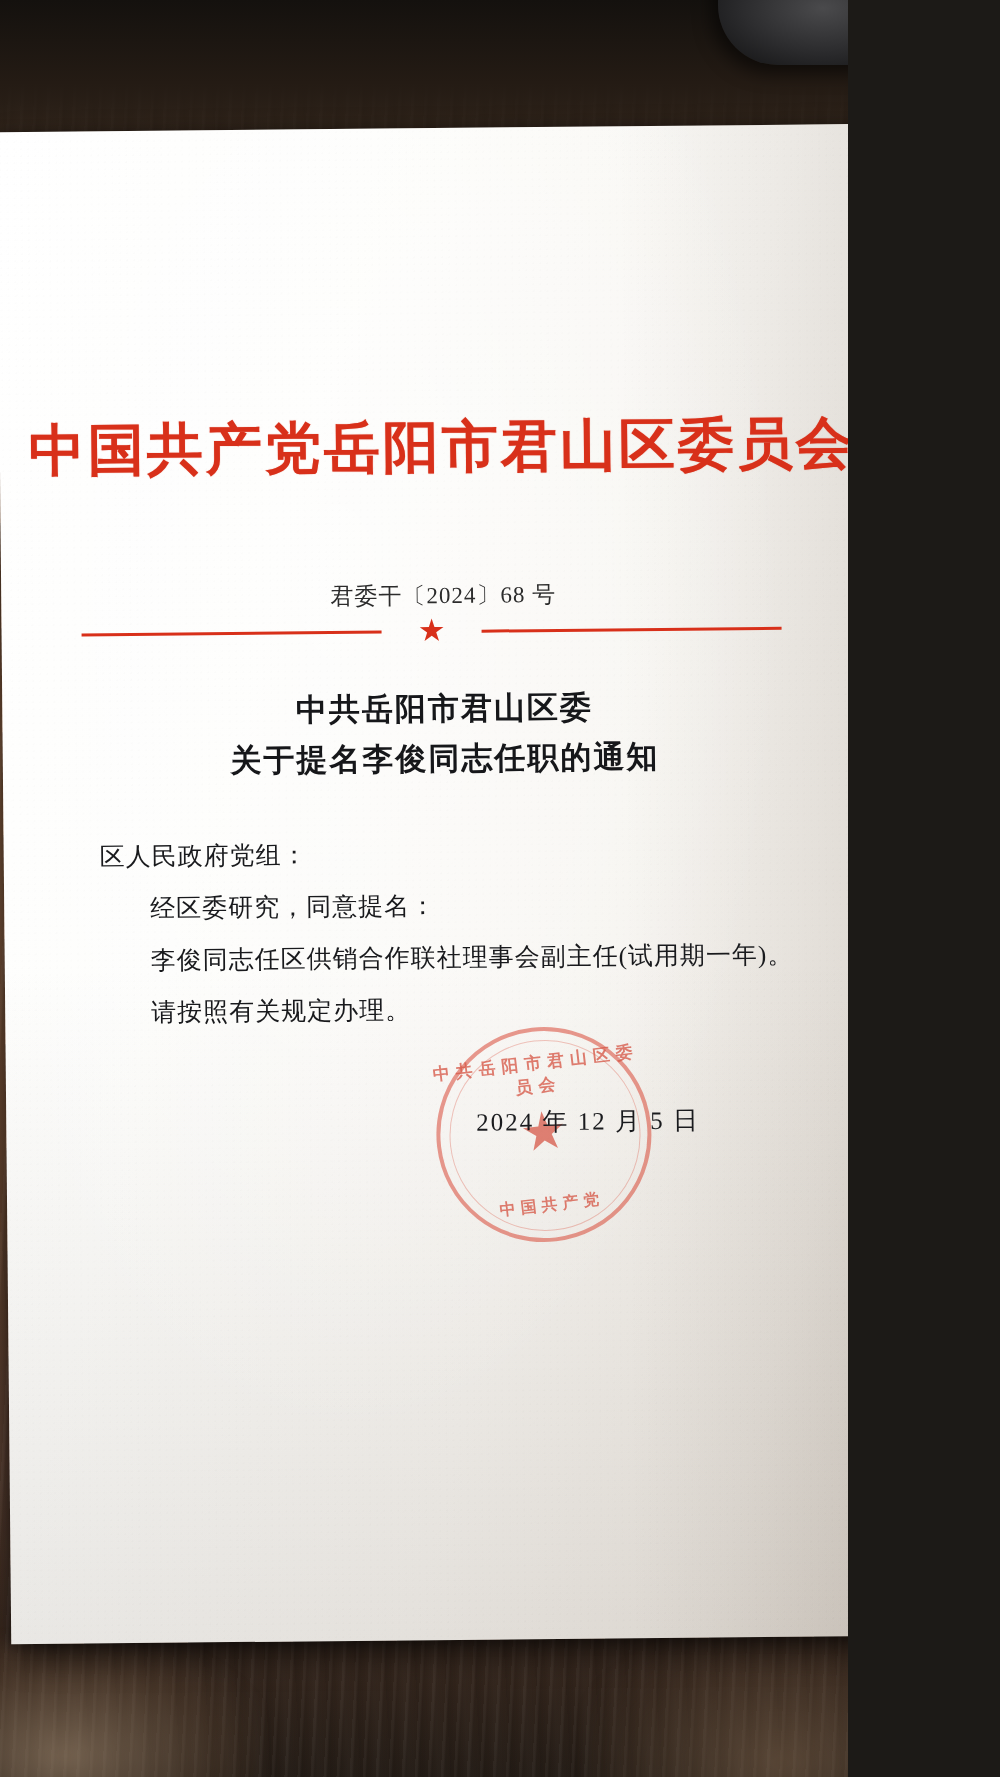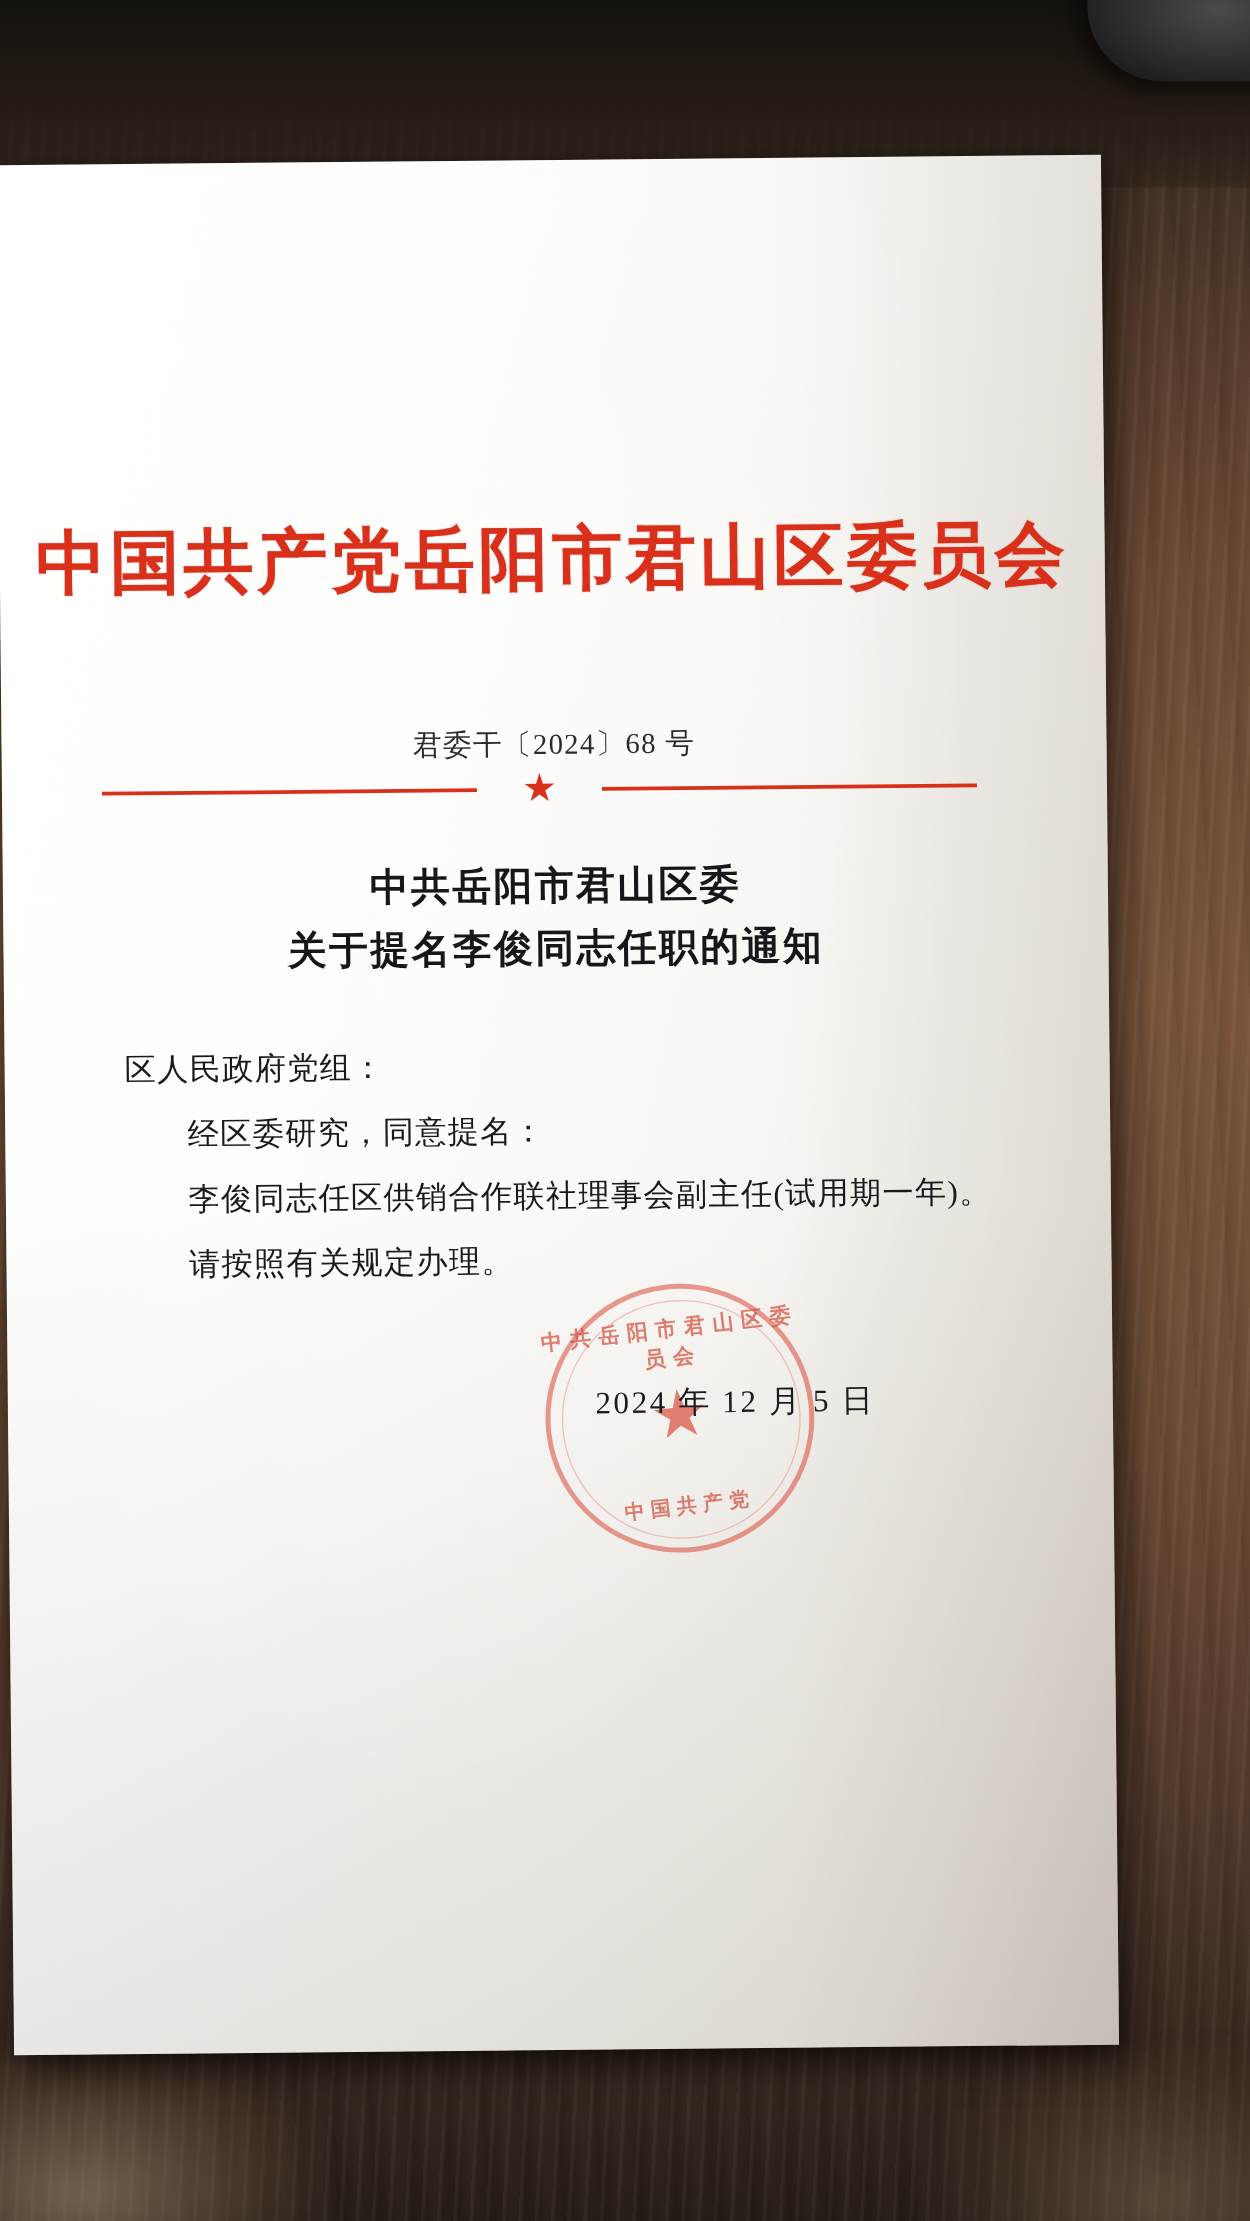--- a/index.html
+++ b/index.html
@@ -10,21 +10,21 @@
   body {
     width: 1000px;
     height: 1777px;
     overflow: hidden;
     font-family: "Liberation Serif", "DejaVu Serif", serif;
   }
 
   
   .photo {
     position: relative;
-    width: 1000px;
+    width: 848px;
     height: 1777px;
     background:
       linear-gradient(180deg, #241d17 0%, #3a2c20 6%, #53392a 14%, #6b4a33 26%,
                       #7a543a 45%, #6d4b34 65%, #50372a 82%, #33251c 94%, #241c16 100%);
     overflow: hidden;
   }
   
   .photo::before {
     content: "";
     position: absolute;

